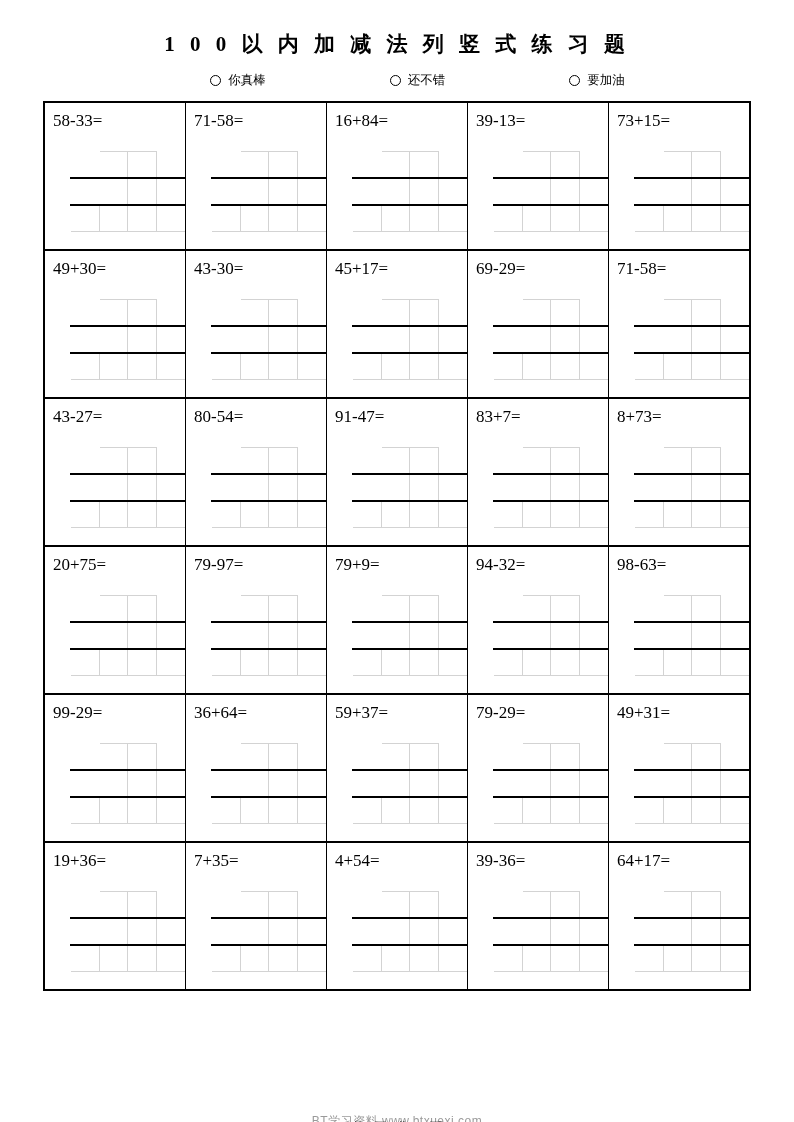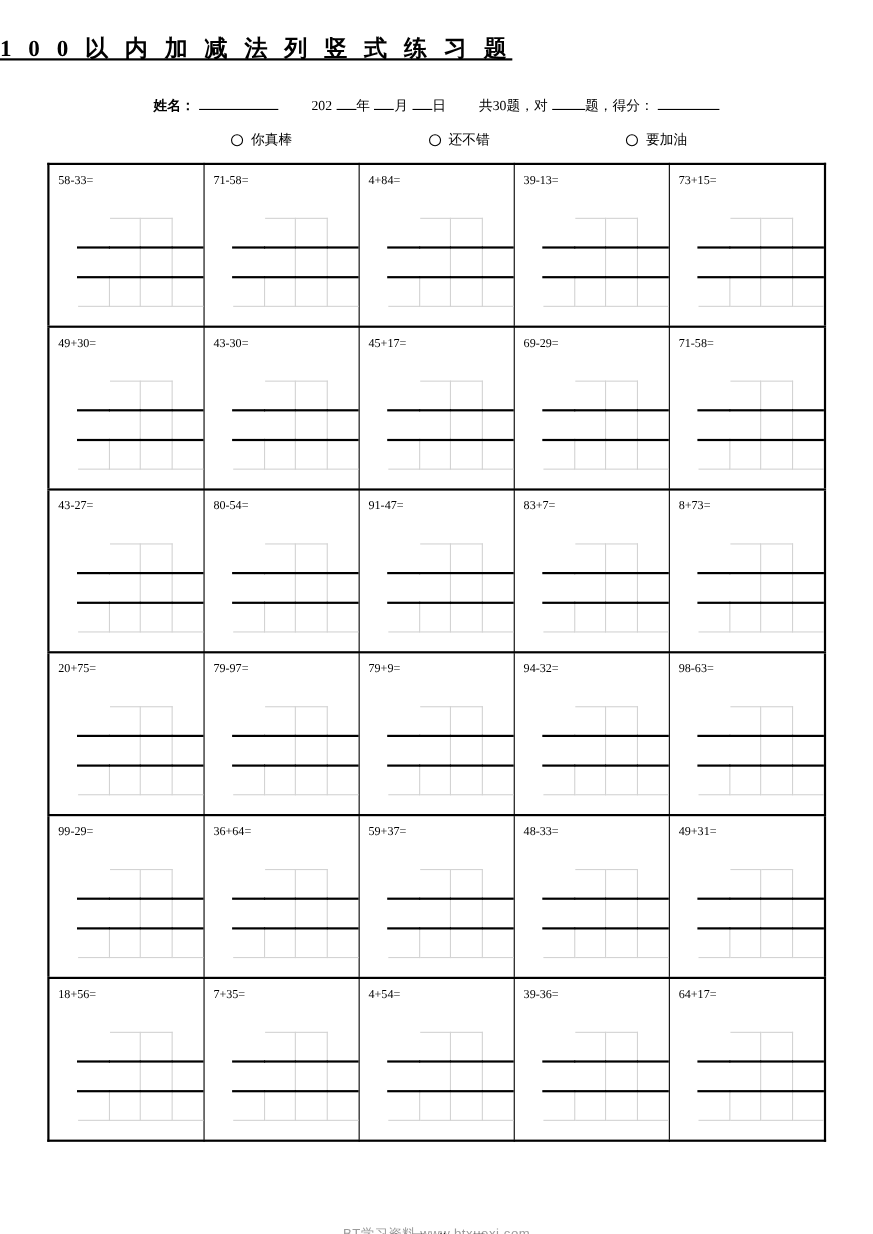--- a/index.html
+++ b/index.html
@@ -18,27 +18,27 @@
 
   .page {
     position: relative;
     width: 794px;
     height: 1122px;
     box-sizing: border-box;
     padding: 0;
   }
 
   .title {
+    text-align: center;
     font-family: "Liberation Serif", serif;
     font-size: 21px;
     font-weight: bold;
     letter-spacing: 5px;
     margin-top: 30px;
     margin-bottom: 0;
-    text-decoration: underline;
   }
 
   .meta-row {
     display: flex;
     justify-content: center;
     align-items: baseline;
     font-size: 12.5px;
     font-family: "Liberation Serif", serif;
     margin-top: 30px;
     white-space: nowrap;
@@ -103,21 +103,21 @@
   .grid-table td:first-child { border-left: 0; }
   .grid-table td:last-child { border-right: 0; }
 
   .cell-inner {
     position: relative;
     width: 100%;
     height: 100%;
   }
   .expr {
     font-family: "Liberation Serif", serif;
-    font-size: 11px;
+    font-size: 17px;
     padding: 8px 0 0 8px;
     line-height: 1.2;
   }
   .work {
     position: absolute;
     top: 48px;
     left: 25px;
   }
   .work-grid {
     border-collapse: collapse;
@@ -155,35 +155,20 @@
     letter-spacing: 0.5px;
   }
 </style>
 </head>
 <body>
 
 <div class="page">
 
   <div class="title">1 0 0 以 内 加 减 法 列 竖 式 练 习 题</div>
 
-  <div class="meta-row">
-    <span class="seg meta-name">姓名：</span>
-    <span class="blank-line bl-name"></span>
-    <span class="seg" style="margin-left:30px;">202</span>
-    <span class="blank-line bl-year"></span>
-    <span class="seg">年</span>
-    <span class="blank-line bl-month"></span>
-    <span class="seg">月</span>
-    <span class="blank-line bl-day"></span>
-    <span class="seg">日</span>
-    <span class="seg" style="margin-left:26px;">共30题，对</span>
-    <span class="blank-line bl-right"></span>
-    <span class="seg">题，得分：</span>
-    <span class="blank-line bl-score"></span>
-  </div>
 
   <div class="rating-row">
     <div class="rating-item">
       <span class="circle"></span>
       <span>你真棒</span>
     </div>
     <div class="rating-item">
       <span class="circle"></span>
       <span>还不错</span>
     </div>
@@ -249,21 +234,21 @@
                       <td></td>
                       <td></td>
                     </tr>
           </tbody>
                 </table>
               </div>
         </div>
           </td>
         <td>
             <div class="cell-inner">
-          <div class="expr">4+84=</div>
+          <div class="expr">16+84=</div>
           <div class="work">
                 <table class="work-grid">
                   <tbody>
             <tr>
                       <td class="blank-cell"></td>
                       <td></td>
                       <td></td>
                       <td class="blank-cell"></td>
                     </tr>
             <tr>
@@ -870,21 +855,21 @@
                       <td></td>
                       <td></td>
                     </tr>
           </tbody>
                 </table>
               </div>
         </div>
           </td>
         <td>
             <div class="cell-inner">
-          <div class="expr">48-33=</div>
+          <div class="expr">79-29=</div>
           <div class="work">
                 <table class="work-grid">
                   <tbody>
             <tr>
                       <td class="blank-cell"></td>
                       <td></td>
                       <td></td>
                       <td class="blank-cell"></td>
                     </tr>
             <tr>
@@ -931,21 +916,21 @@
           </tbody>
                 </table>
               </div>
         </div>
           </td>
       </tr>
 
       <tr>
         <td>
             <div class="cell-inner">
-          <div class="expr">18+56=</div>
+          <div class="expr">19+36=</div>
           <div class="work">
                 <table class="work-grid">
                   <tbody>
             <tr>
                       <td class="blank-cell"></td>
                       <td></td>
                       <td></td>
                       <td class="blank-cell"></td>
                     </tr>
             <tr>

